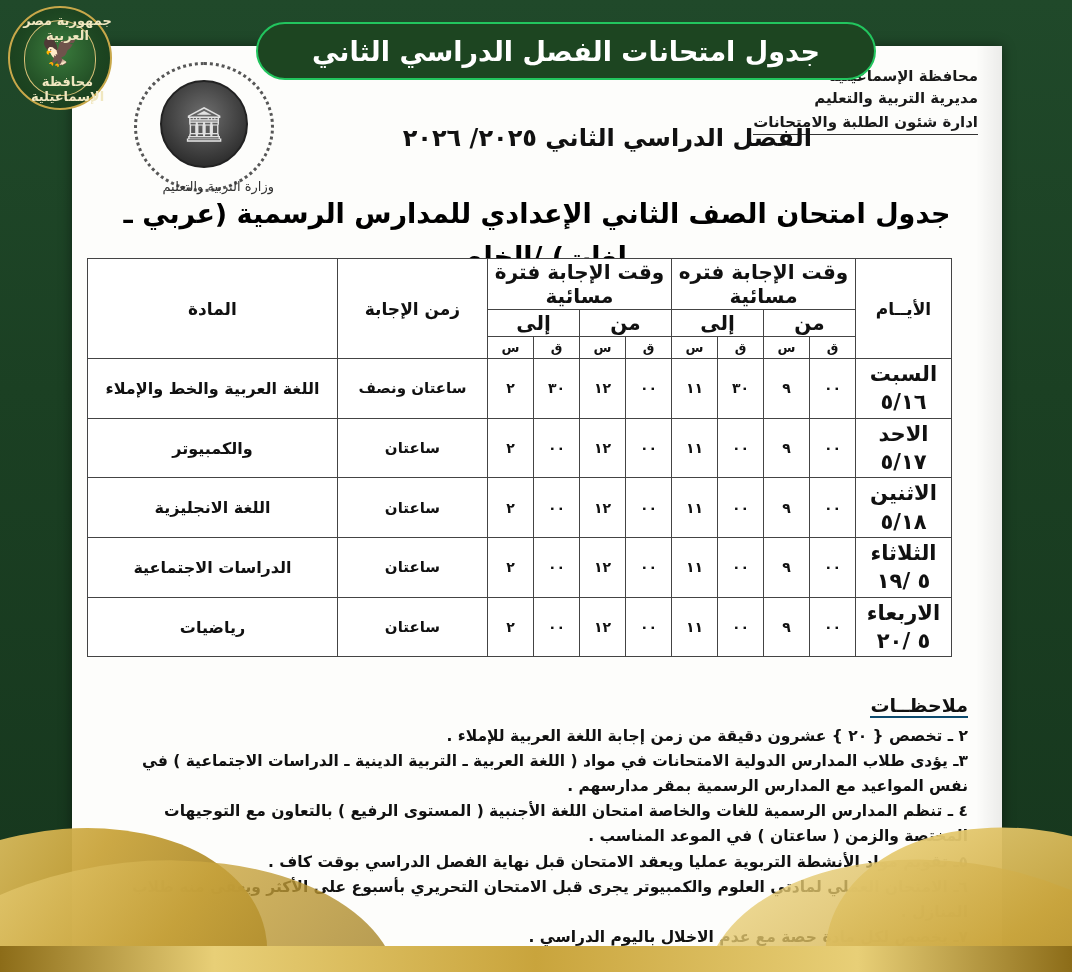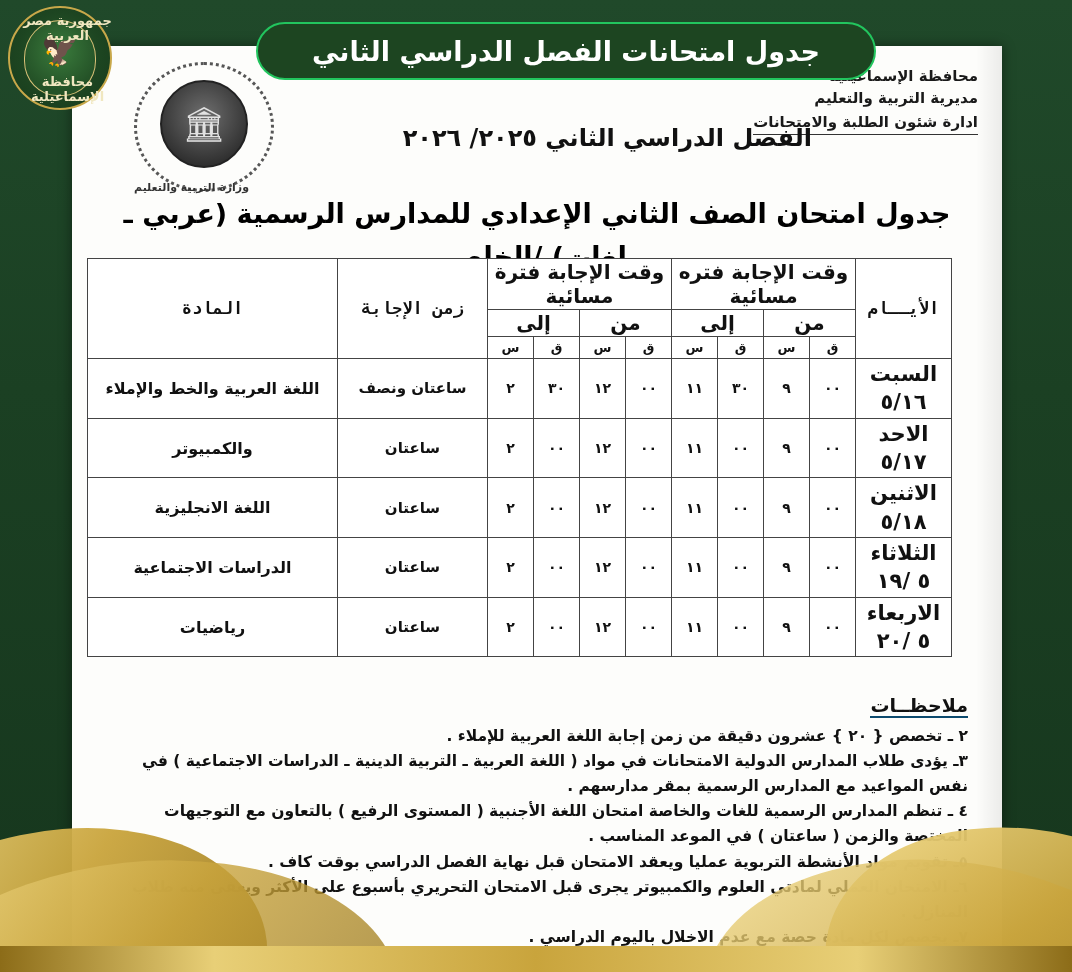--- a/index.html
+++ b/index.html
@@ -99,22 +99,22 @@
     position:absolute; left:26px; top:18px; width:88px; height:88px;
     border-radius:50%;
     background: radial-gradient(circle at 50% 40%, #6f6f6f 0%, #2f2f2f 75%);
     border:2px solid #222;
   }
   .emblem2 .disc .glyph {
     position:absolute; inset:0; display:flex; align-items:center; justify-content:center;
     color:#e2e2e2; font-size:34px;
   }
   .emblem2 .caption {
-    position:absolute; bottom:-2px; left:0; right:0; text-align:left;
-    font-size:11px; color:#333; font-weight:bold;
+    position:absolute; bottom:-2px; left:0; right:0; text-align:right;
+    font-size:13px; color:#333; font-weight:normal;
   }
 
   
   .org {
     position:absolute; right: 24px; top: 20px;
     text-align: right;
     color:#1a1a1a;
     line-height:1.45;
   }
   .org div { font-size: 15px; font-weight: bold; white-space:nowrap;}
@@ -144,21 +144,21 @@
     background:#fff;
     table-layout: fixed;
   }
   table.exam th, table.exam td {
     border: 1px solid #444;
     text-align:center;
     vertical-align: middle;
     color:#111;
   }
   table.exam th { font-weight:bold; }
-  .h-big { font-size: 17px; height: 40px; font-family: Liberation Mono, monospace;}
+  .h-big { font-size: 17px; height: 40px;}
   .h-mid { font-size: 20px; height: 26px;}
   .h-sm  { font-size: 13px; height: 22px;}
   td.day {
     font-size: 21px; font-weight:bold; line-height:1.35; height:58px;
   }
   td.subject { font-size: 16px; font-weight:bold; }
   td.dur { font-size: 15px; font-weight:bold; }
   td.num { font-size: 14px; font-weight:bold; }
 
   

